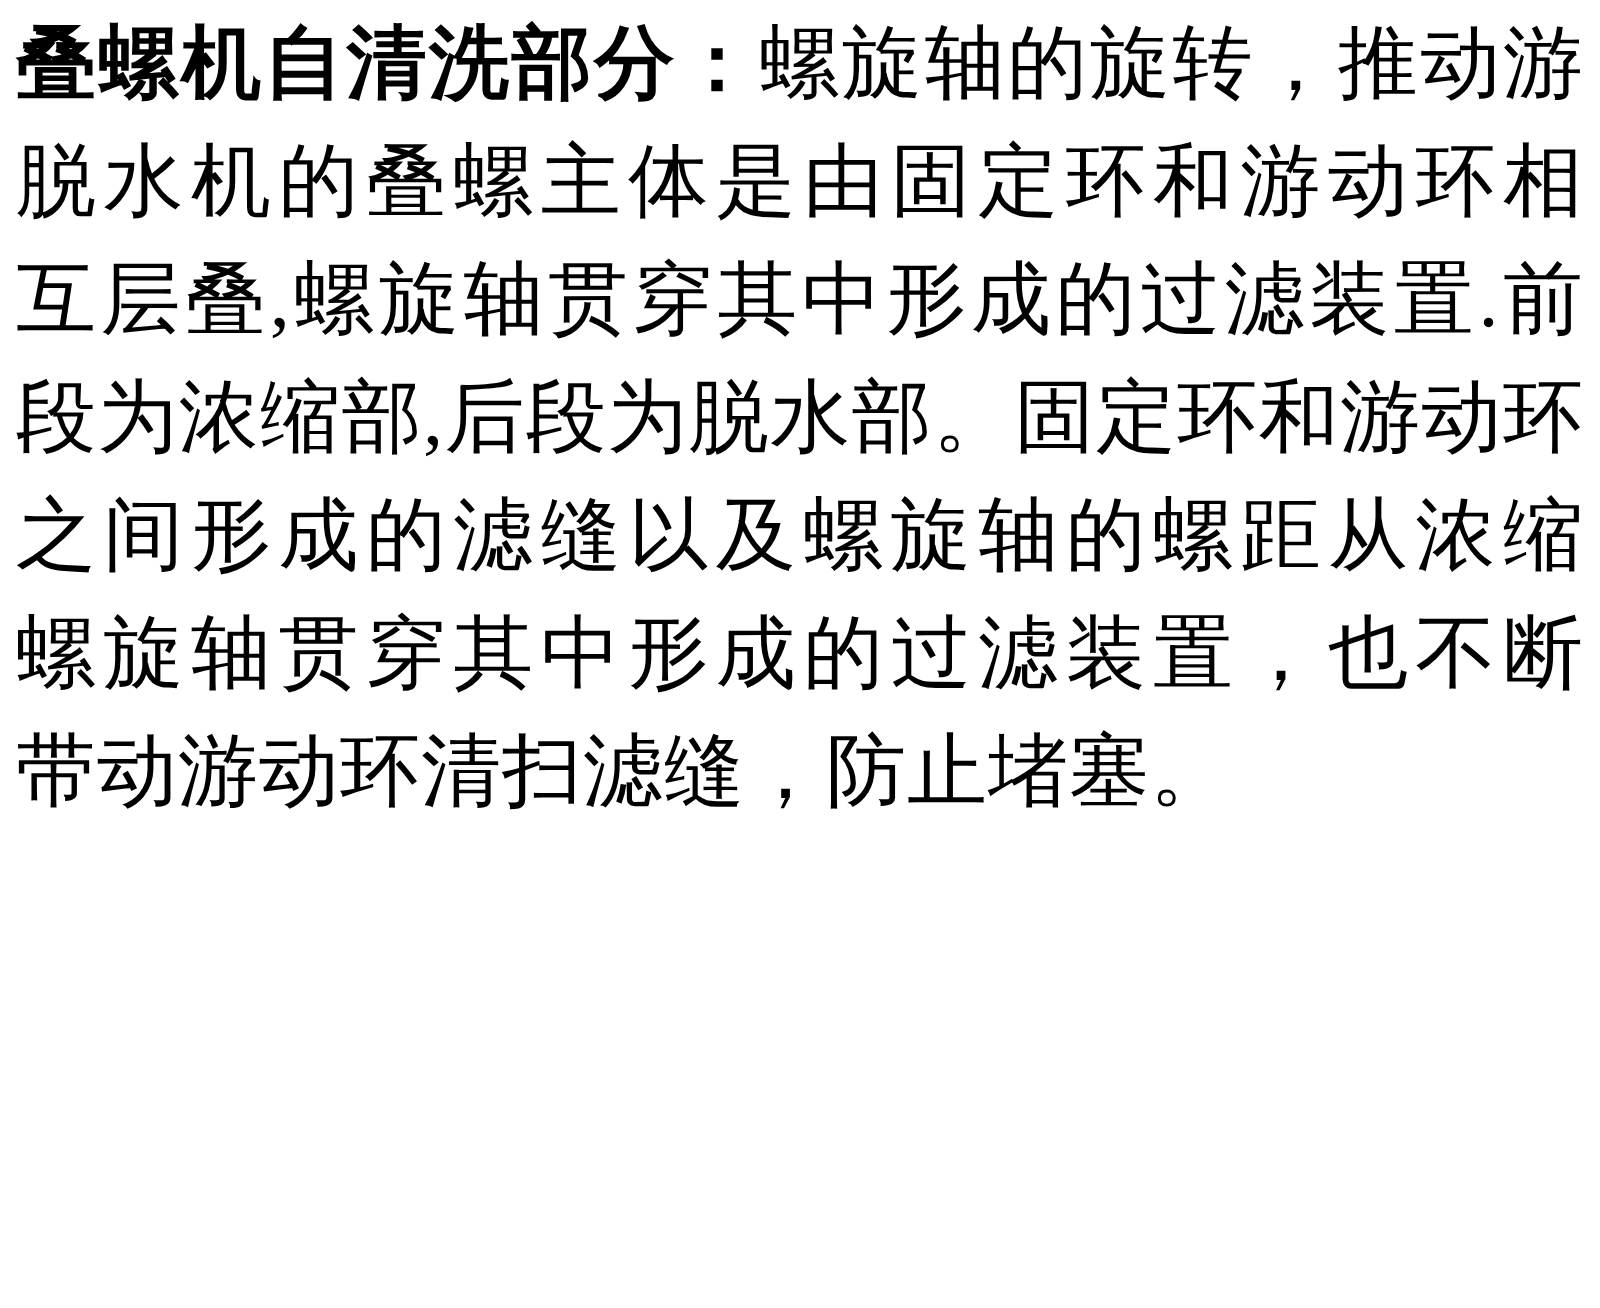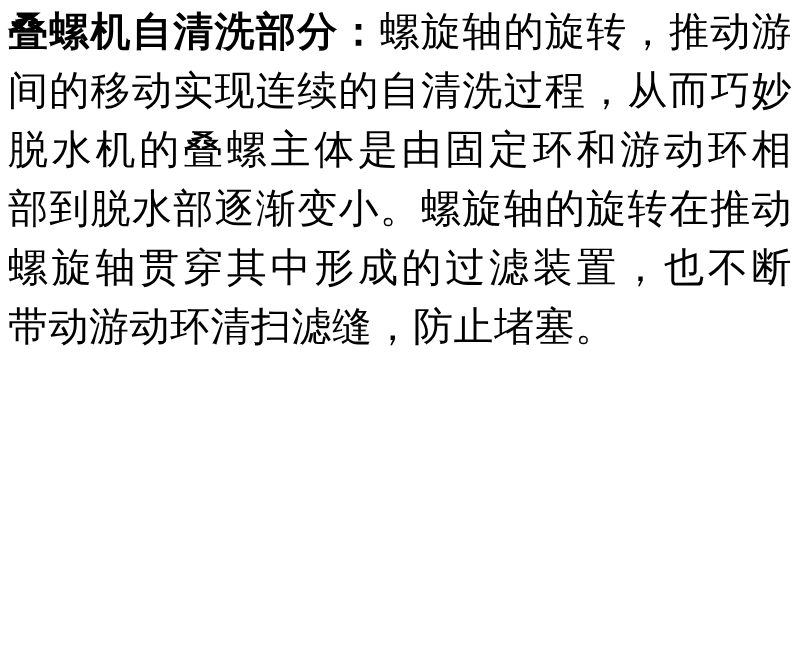--- a/index.html
+++ b/index.html
@@ -41,19 +41,20 @@
   }
 </style>
 </head>
 <body>
 
 <div class="page">
   <div class="paragraph">
     <div class="text-line">
       <span class="lead-heading">叠螺机自清洗部分：</span><span>螺旋轴的旋转，推动游</span>
     </div>
-    <div class="text-line">间的移动实现连续的自清洗过程，从而巧妙</div>
     <div class="text-line">脱水机的叠螺主体是由固定环和游动环相</div>
-    <div class="text-line">部到脱水部逐渐变小。螺旋轴的旋转在推动</div>
+    <div class="text-line">互层叠,螺旋轴贯穿其中形成的过滤装置.前</div>
+    <div class="text-line">段为浓缩部,后段为脱水部。固定环和游动环</div>
+    <div class="text-line">之间形成的滤缝以及螺旋轴的螺距从浓缩</div>
     <div class="text-line">螺旋轴贯穿其中形成的过滤装置，也不断</div>
     <div class="text-line last">带动游动环清扫滤缝，防止堵塞。</div>
   </div>
 </div>
 
 </body></html>

